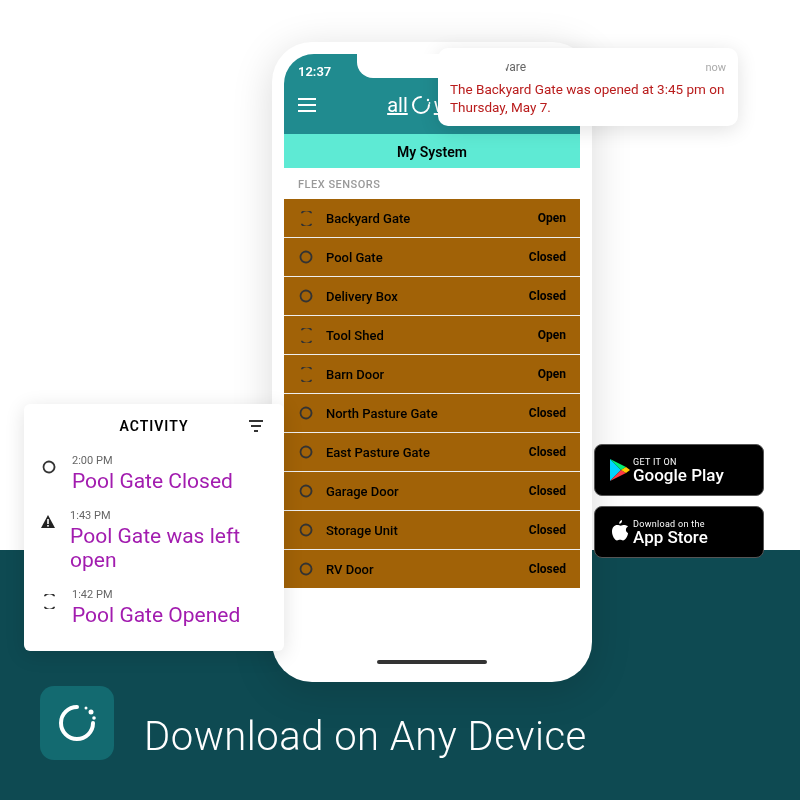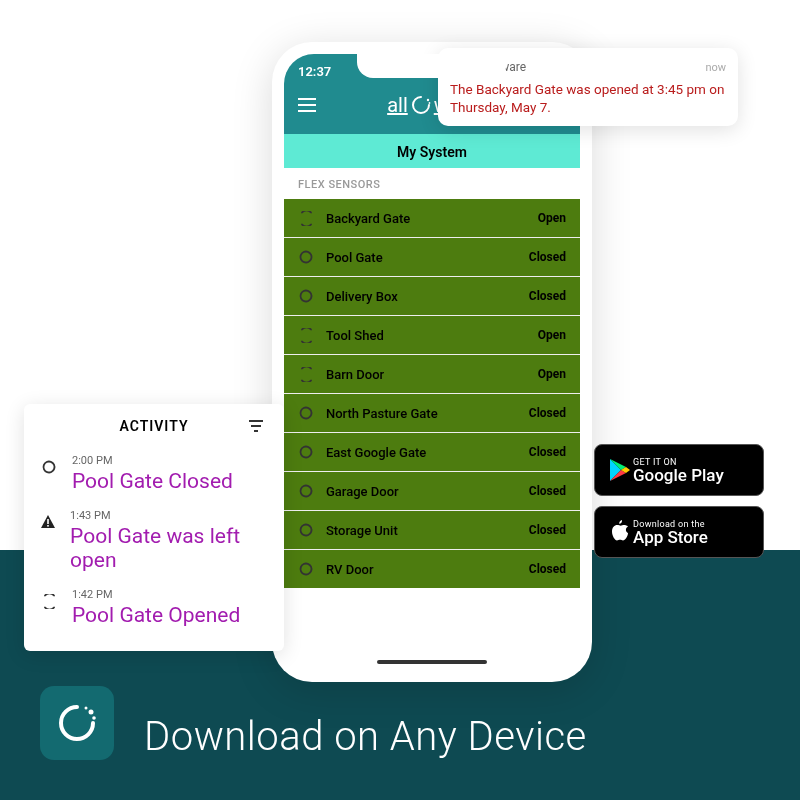--- a/index.html
+++ b/index.html
@@ -13,21 +13,21 @@
 .phone-inner { width: 100%; height: 100%; background: #fff; border-radius: 30px; overflow: hidden; position: relative; }
 .notch { position: absolute; top: 0; left: 50%; transform: translateX(-50%); width: 150px; height: 24px; background: #fff; border-radius: 0 0 16px 16px; z-index: 10; }
 .phone-header { background: #208b8f; height: 80px; padding: 10px 14px 0; color: #fff; }
 .phone-time { font-size: 13px; font-weight: 600; }
 .phone-topbar { display: flex; align-items: center; justify-content: space-between; margin-top: 14px; }
 .hamburger { width: 18px; display: flex; flex-direction: column; gap: 4px; }
 .hamburger span { height: 2px; background: #fff; }
 .logo { font-size: 20px; font-weight: 400; display: flex; align-items: center; gap: 2px; text-decoration: underline; }
 .phone-title { text-align: center; font-size: 14px; font-weight: 600; padding: 10px 0 8px; background: #5eead4; }
 .section-header { font-size: 11px; color: #999; padding: 10px 14px 8px; letter-spacing: 0.5px; font-weight: 500; }
-.sensor-list { background: #4d7c0f; }
+.sensor-list { background: #a16207; }
 .sensor-row { display: flex; align-items: center; padding: 11px 14px; border-bottom: 1px solid #eee; font-size: 13px; }
 .sensor-row:last-child { border-bottom: none; }
 .sensor-icon { width: 16px; height: 16px; margin-right: 12px; display: flex; align-items: center; justify-content: center; }
 .sensor-name { flex: 1; font-weight: 500; }
 .sensor-status { font-weight: 700; font-size: 12px; }
 .home-indicator { position: absolute; bottom: 6px; left: 50%; transform: translateX(-50%); width: 110px; height: 4px; background: #333; border-radius: 3px; }
 
 .notification { position: absolute; right: 62px; top: 48px; width: 300px; background: #fff; border-radius: 10px; box-shadow: 0 4px 20px rgba(0,0,0,0.12); padding: 10px 12px; }
 .notif-head { display: flex; align-items: center; gap: 8px; margin-bottom: 4px; }
 .notif-app-icon { width: 18px; height: 18px; background: #136a70; border-radius: 4px; display: flex; align-items: center; justify-content: center; }
@@ -149,21 +149,21 @@
           </div>
           <div class="sensor-name">North Pasture Gate</div>
           <div class="sensor-status">Closed</div>
         </div>
         <div class="sensor-row">
           <div class="sensor-icon">
             <svg width="14" height="14" viewBox="0 0 14 14">
               <ellipse cx="7" cy="7" rx="5.5" ry="5.5" stroke="#333" stroke-width="1.8" fill="none" transform="rotate(-25 7 7)"></ellipse>
             </svg>
           </div>
-          <div class="sensor-name">East Google Gate</div>
+          <div class="sensor-name">East Pasture Gate</div>
           <div class="sensor-status">Closed</div>
         </div>
         <div class="sensor-row">
           <div class="sensor-icon">
             <svg width="14" height="14" viewBox="0 0 14 14">
               <ellipse cx="7" cy="7" rx="5.5" ry="5.5" stroke="#333" stroke-width="1.8" fill="none" transform="rotate(-25 7 7)"></ellipse>
             </svg>
           </div>
           <div class="sensor-name">Garage Door</div>
           <div class="sensor-status">Closed</div>

